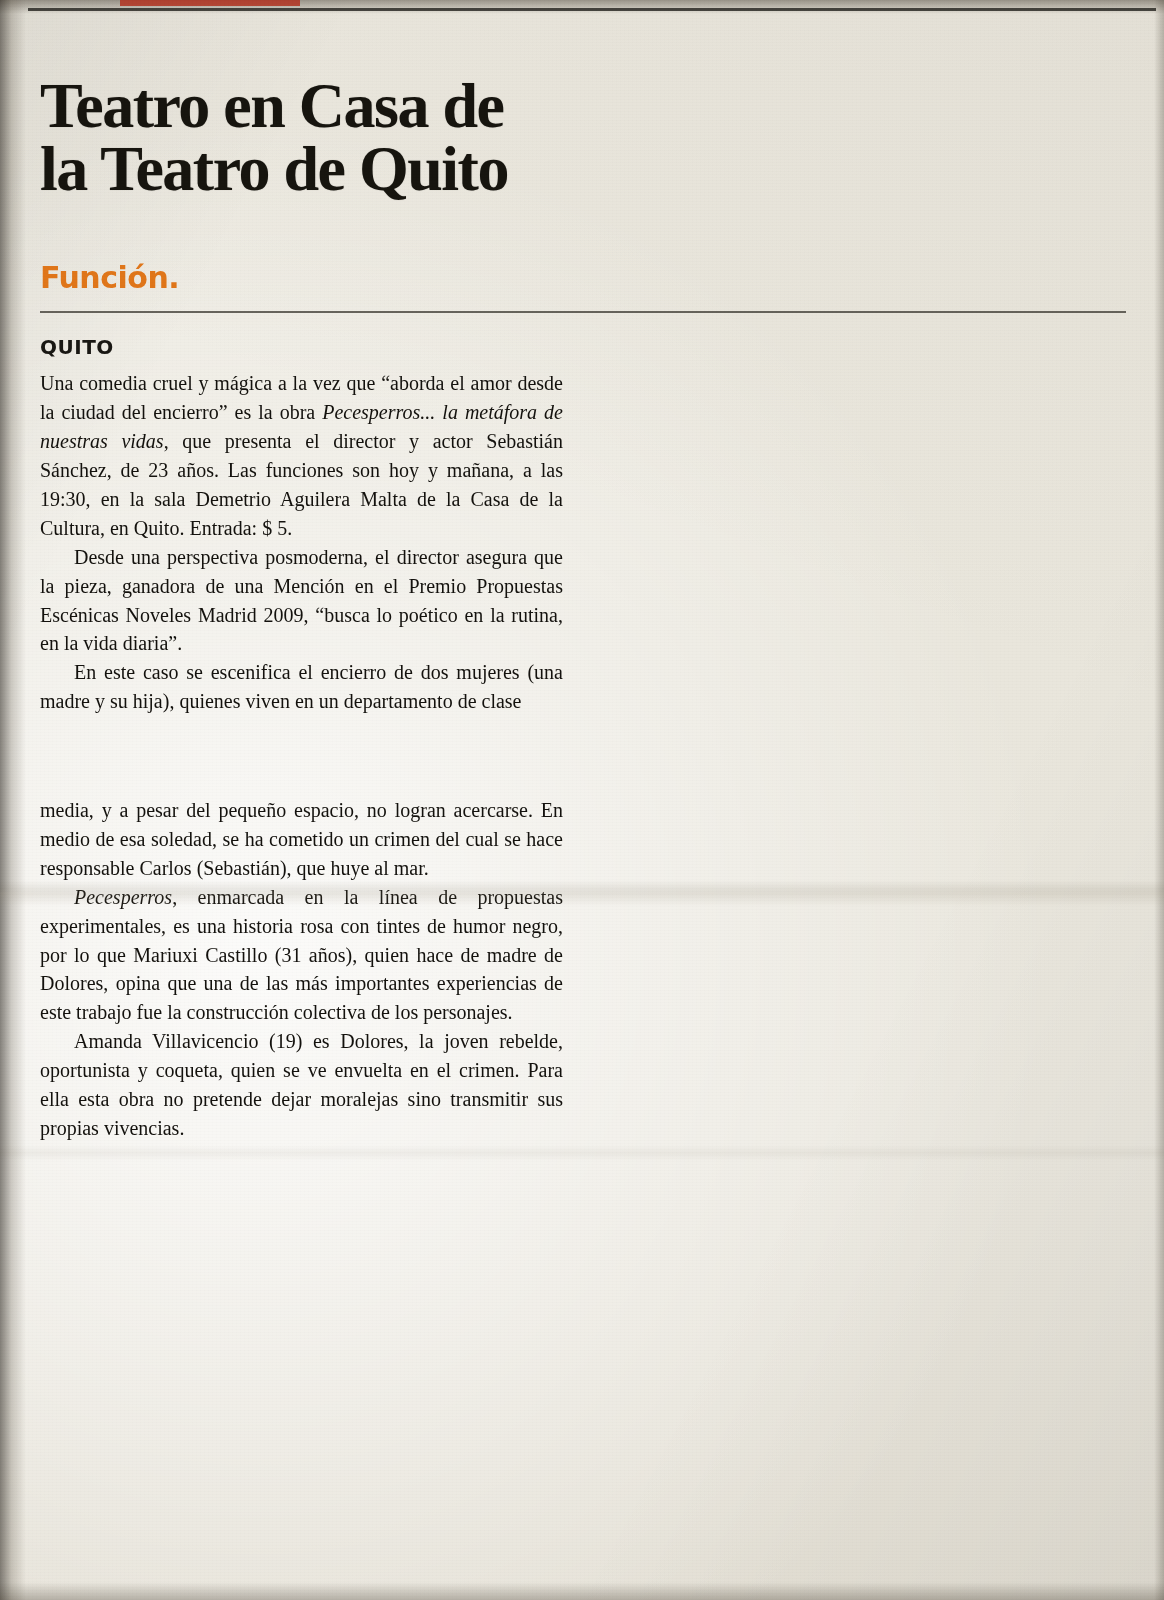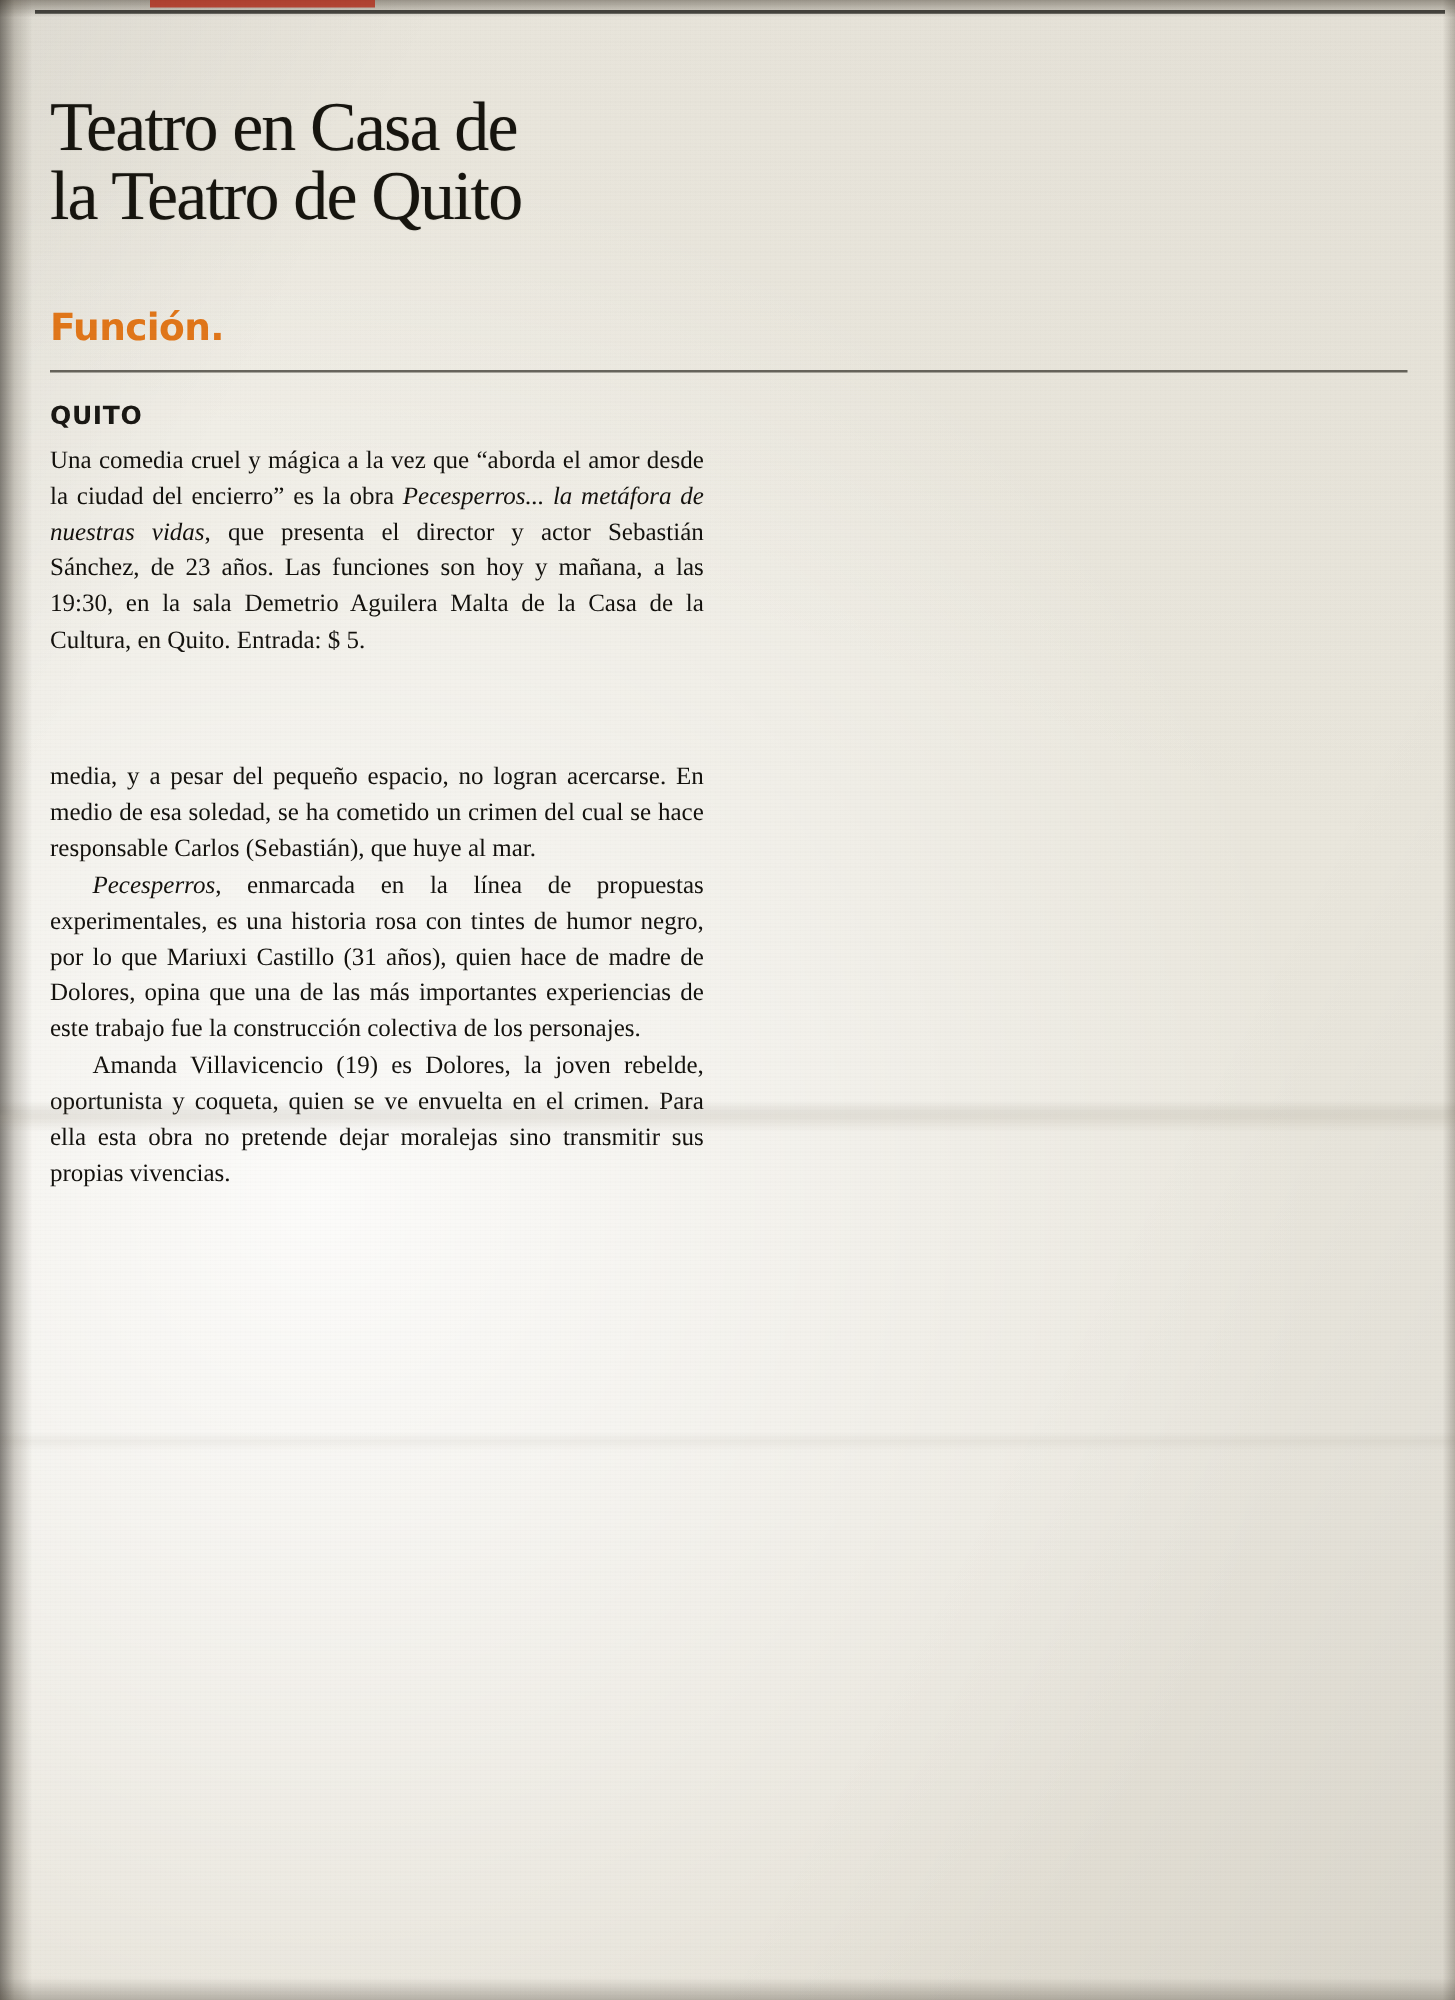--- a/index.html
+++ b/index.html
@@ -100,22 +100,22 @@
   
   .content {
     position: absolute;
     left: 40px;
     top: 20px;
     width: 1086px;
   }
 
   .headline {
     font-family: "Liberation Serif", serif;
-    font-weight: normal;
-    font-size: 56px;
+    font-weight: bold;
+    font-size: 64px;
     line-height: 0.98;
     letter-spacing: -1.5px;
     color: #17150f;
     margin: 55px 0 0 0;
     text-shadow: 0 0 1px rgba(0,0,0,.25);
   }
   .headline .l2 { display: block; }
 
   .kicker-row {
     margin-top: 60px;
@@ -204,20 +204,22 @@
       <span class="kicker-label">Función.</span>
     </div>
 
     <div class="rule"></div>
 
     <div class="cols">
       <div class="col">
         <div class="dateline">QUITO</div>
         <div>
             <p class="body"><span>Una comedia cruel y mágica a la vez que “aborda el amor desde la ciudad del encierro” es la obra </span><em>Pecesperros... la metáfora de nuestras vidas</em><span>, que presenta el director y actor Sebastián Sánchez, de 23 años. Las funciones son hoy y mañana, a las 19:30, en la sala Demetrio Aguilera Malta de la Casa de la Cultura, en Quito. Entrada: $ 5.</span></p>
+            <p class="body"><span>Desde una perspectiva posmoderna, el director asegura que la pieza, ganadora de una Mención en el Premio Propuestas Escénicas Noveles Madrid 2009, “busca lo poético en la rutina, en la vida diaria”.</span></p>
+            <p class="body"><span>En este caso se escenifica el encierro de dos mujeres (una madre y su hija), quienes viven en un departamento de clase</span></p>
           </div>
       </div>
 
       <div class="col-divider"></div>
 
       <div class="col">
         <div>
             <p class="body"><span>media, y a pesar del pequeño espacio, no logran acercarse. En medio de esa soledad, se ha cometido un crimen del cual se hace responsable Carlos (Sebastián), que huye al mar.</span></p>
             <p class="body"><em>Pecesperros</em><span>, enmarcada en la línea de propuestas experimentales, es una historia rosa con tintes de humor negro, por lo que Mariuxi Castillo (31 años), quien hace de madre de Dolores, opina que una de las más importantes experiencias de este trabajo fue la construcción colectiva de los personajes.</span></p>
             <p class="body"><span>Amanda Villavicencio (19) es Dolores, la joven rebelde, oportunista y coqueta, quien se ve envuelta en el crimen. Para ella esta obra no pretende dejar moralejas sino transmitir sus propias vivencias.</span></p>

